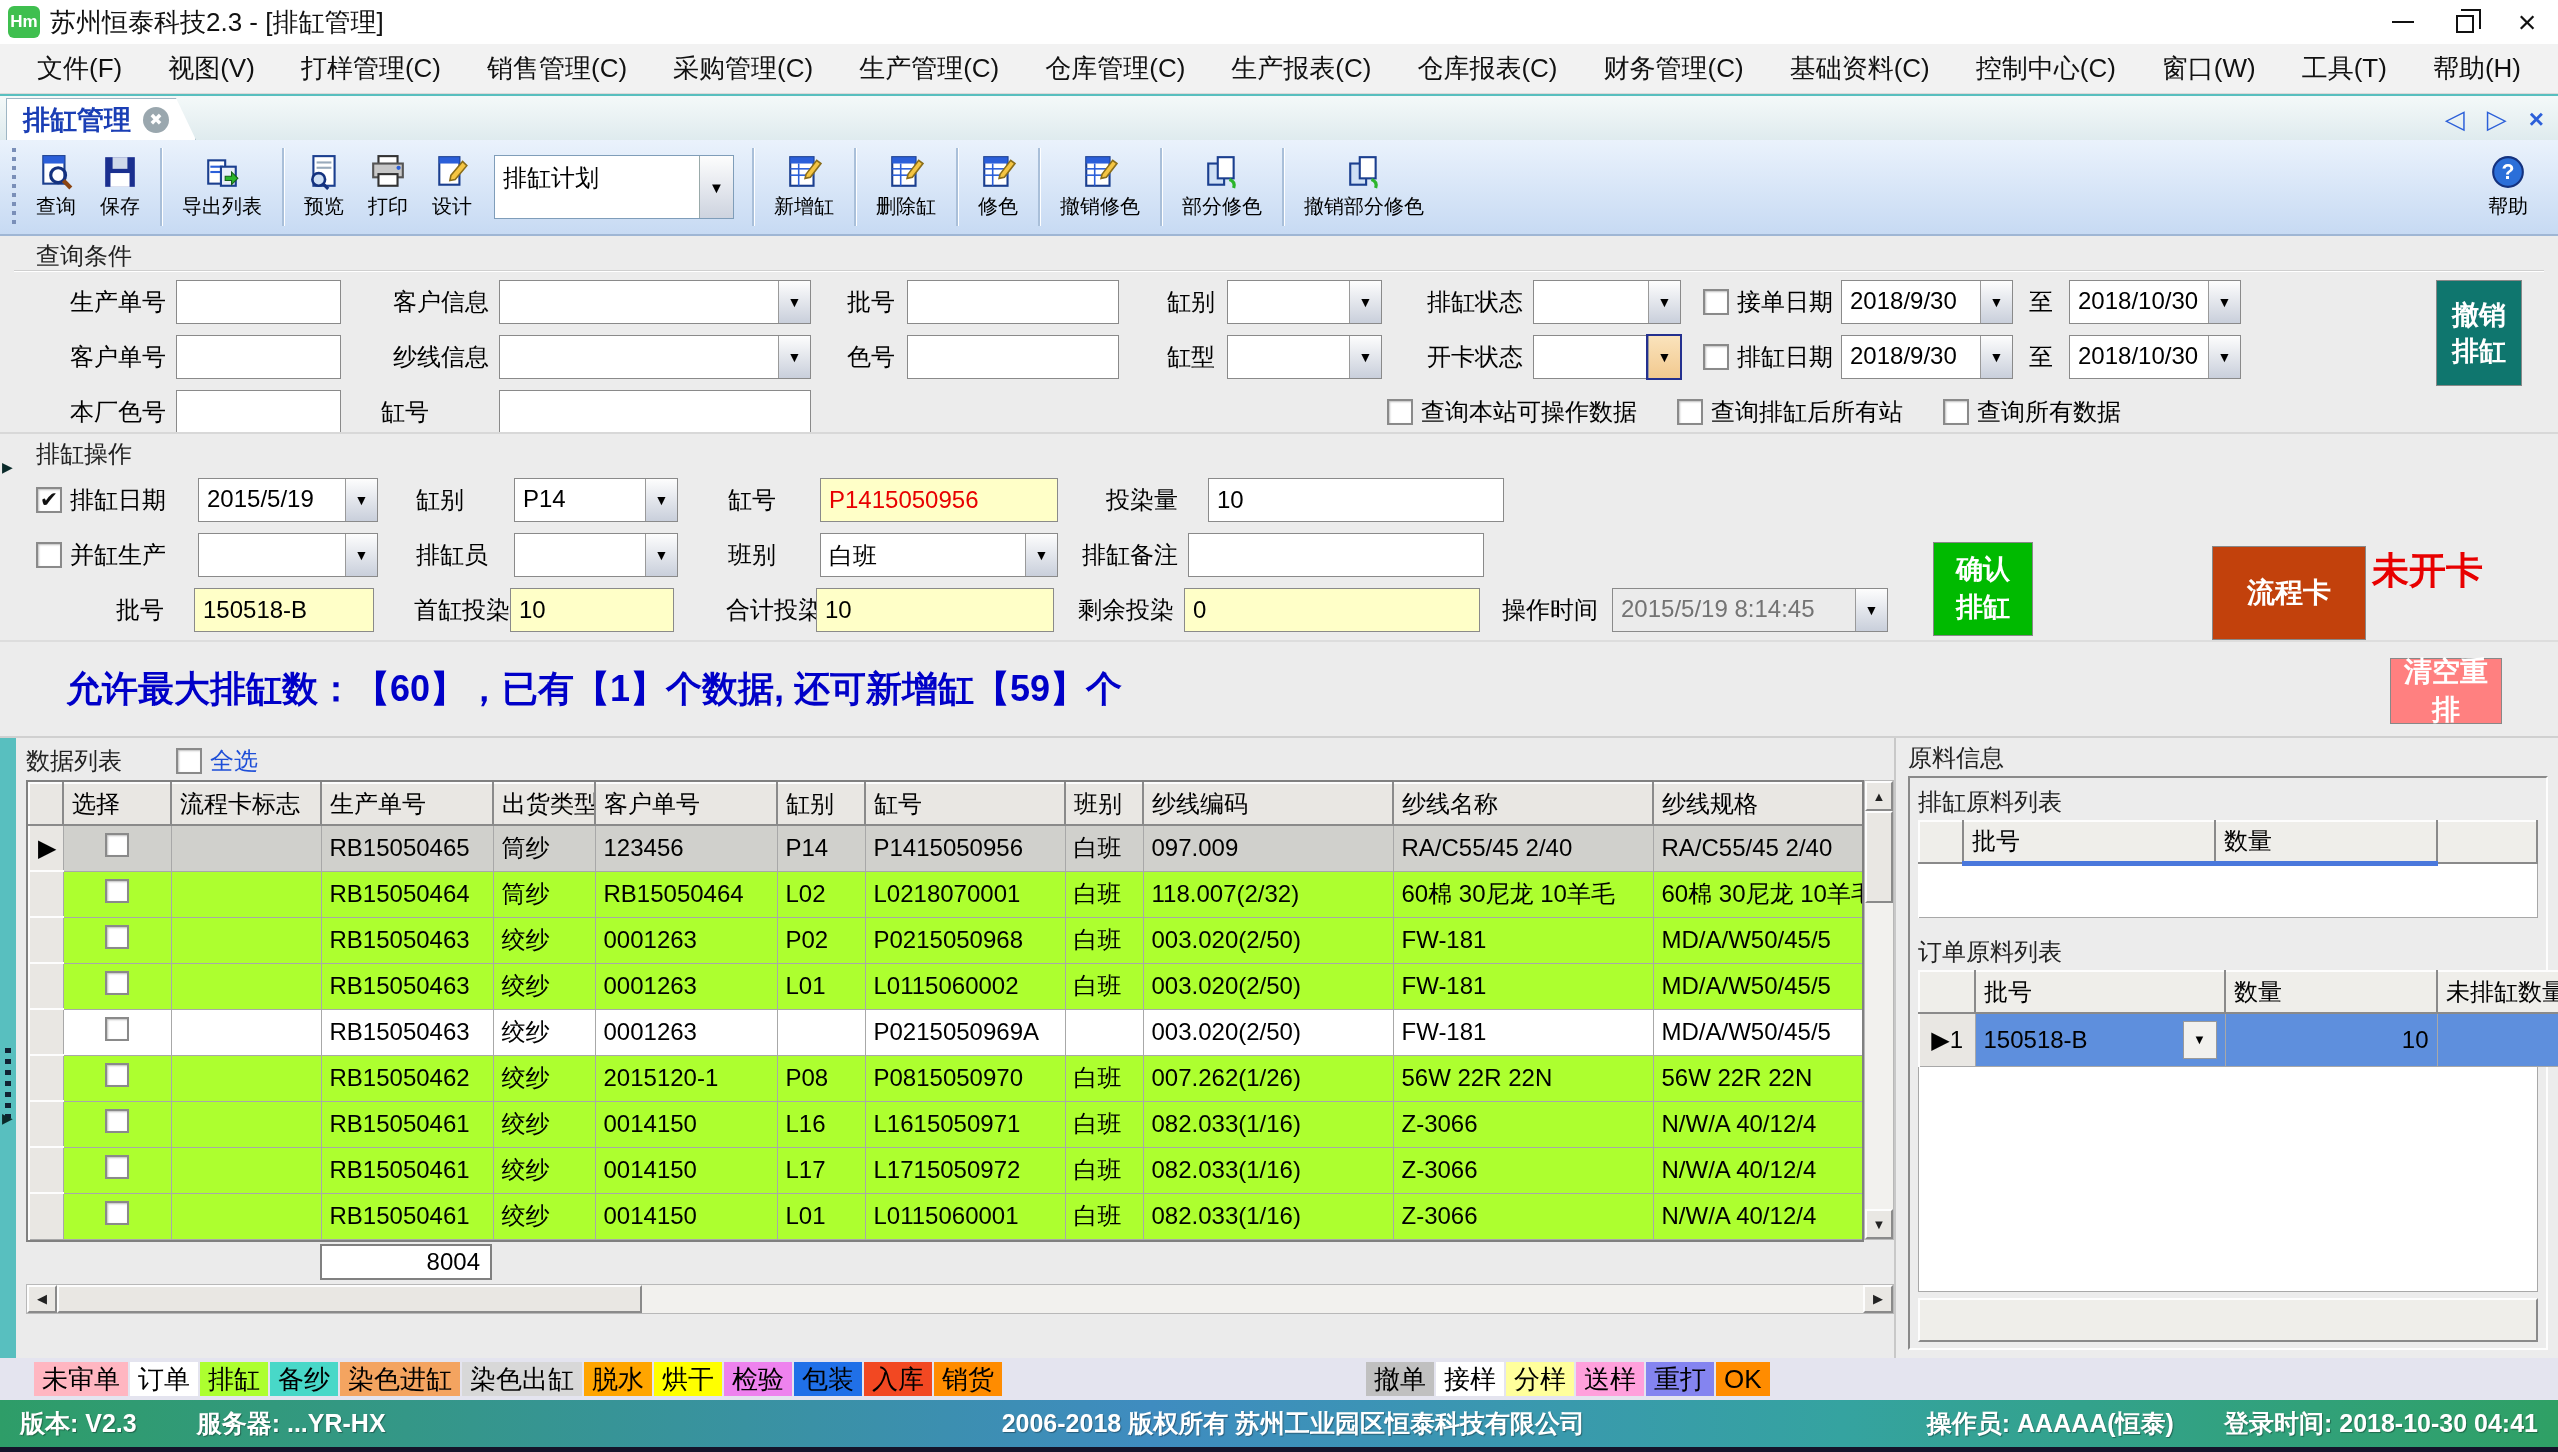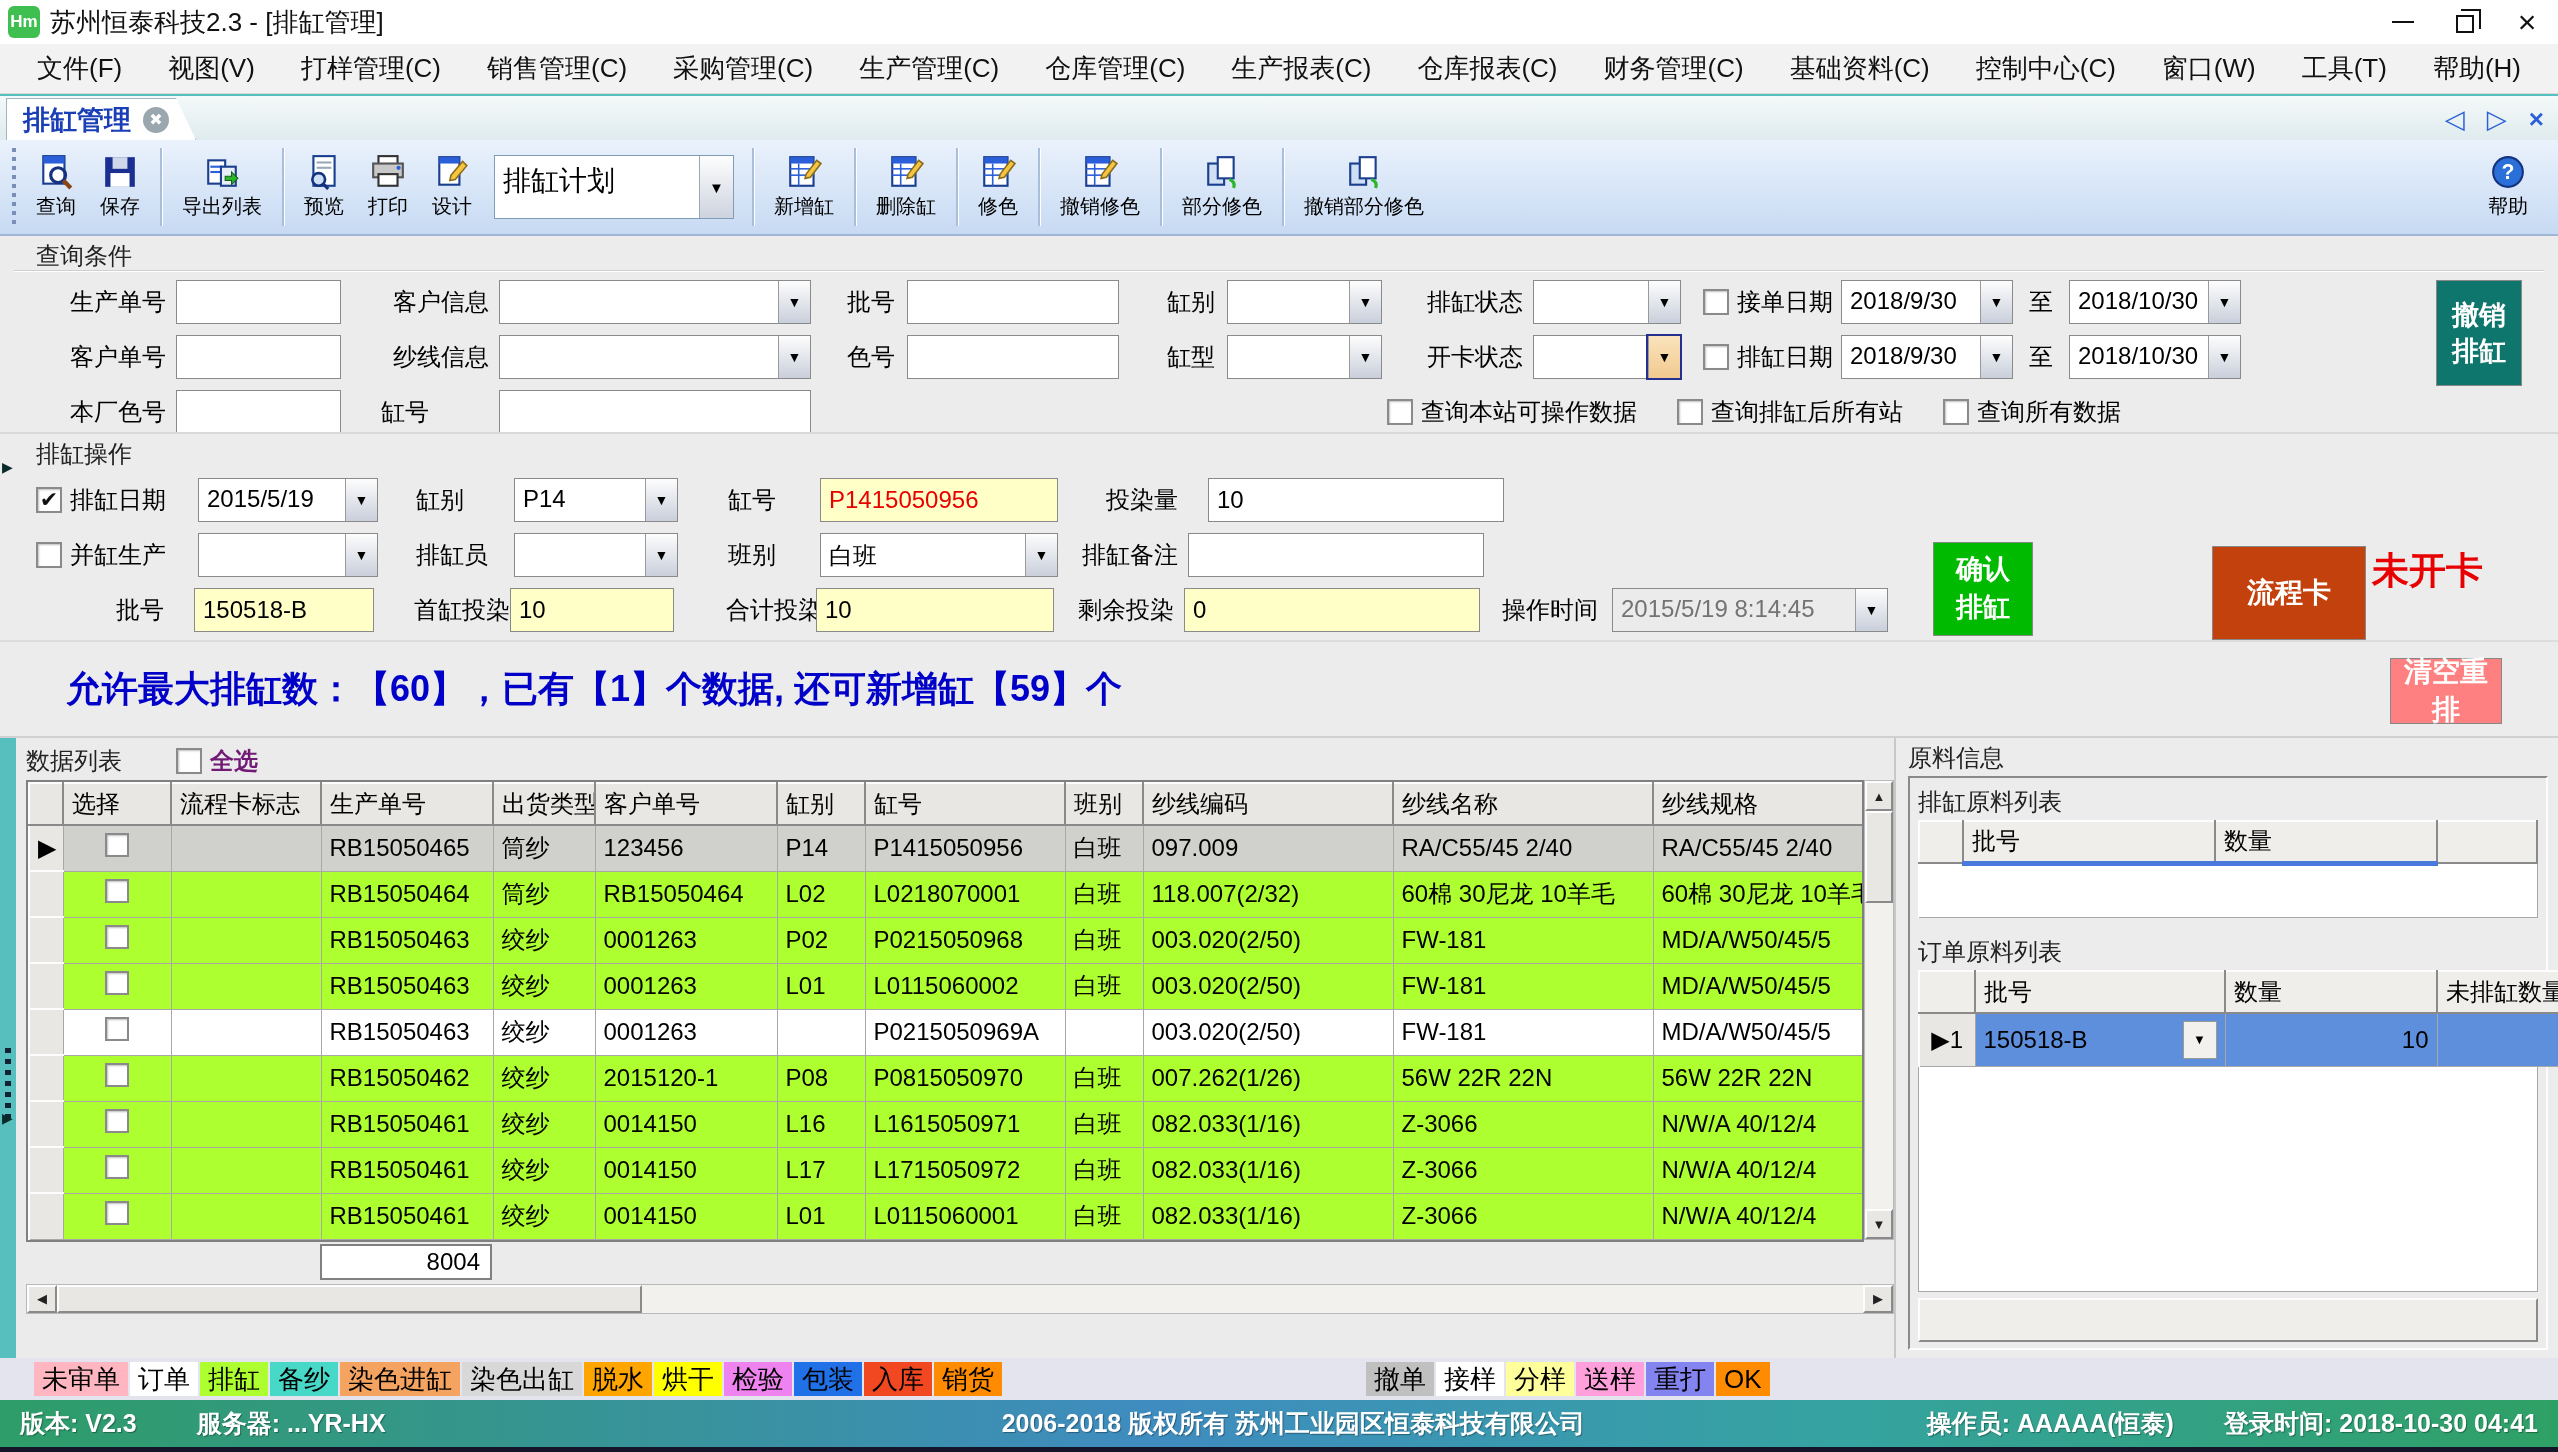--- a/index.html
+++ b/index.html
@@ -37,21 +37,21 @@
 
   
   #toolbar { height:96px; background:linear-gradient(#EAF2FC,#C7DAF3); border-bottom:2px solid #9FB6D4;
     display:flex; align-items:center; padding:0 18px 0 4px; }
   .grip { width:4px; height:78px; margin:0 8px;
     background:repeating-linear-gradient(#7A8FB8 0 4px, transparent 4px 9px); }
   .tbtn { display:flex; flex-direction:column; align-items:center; justify-content:center; gap:3px; padding:0 12px; }
   .tbtn .lab { font-size:20px; color:#000; white-space:nowrap; }
   .tsep { width:2px; height:78px; background:#A9BFD9; box-shadow:1px 0 0 #fff; margin:0 8px; }
   .tb-combo { width:240px; height:64px; background:#fff; border:1px solid #7F9DB9; display:flex; margin:0 10px; }
-  .tb-combo .val { flex:1; font-size:28px; padding:6px 8px; }
+  .tb-combo .val { flex:1; font-size:24px; padding:6px 8px; }
   .tb-combo .btn { width:34px; border-left:1px solid #9aa; background:linear-gradient(#FDFDFD,#CDD3DF);
     display:flex; align-items:center; justify-content:center; font-size:15px; }
   #tb-help { margin-left:auto; }
 
   
   .group { position:relative; background:#ECECEC; padding:4px 0 0 36px; }
   .group-title { font-size:24px; color:#222; margin-bottom:2px; }
   .group-rule { position:absolute; left:14px; right:14px; top:34px; height:2px;
     border-top:1px solid #CFCFCF; border-bottom:1px solid #FFF; }
   #query-group { height:196px; }
@@ -92,21 +92,21 @@
   
   #main { height:622px; display:flex; background:#EBEBEB; border-top:2px solid #D0D0D0; }
   #left-strip { width:16px; background:#58BFBF; position:relative; }
   .strip-arrow { position:absolute; left:2px; color:#0A2A2A; font-size:14px; }
   .strip-dots { position:absolute; left:5px; top:-16px; width:6px; height:70px;
     background:repeating-linear-gradient(#123 0 5px, transparent 5px 11px); }
   #grid-area { flex:1; padding:4px 0 0 10px; position:relative; }
   #grid-titlebar { height:38px; display:flex; align-items:center; gap:12px; }
   #grid-title { font-size:24px; color:#222; }
   #select-all-wrap { display:flex; align-items:center; margin-left:42px; }
-  #select-all-label { color:#701a75;font-weight:bold; }
+  #select-all-label { color:#1d4ed8; }
   #grid-block { display:flex; }
   #table-clip { width:1838px; overflow:hidden; border:2px solid #808080; background:#fff; }
   table.grid { border-collapse:collapse; table-layout:fixed; width:2060px; }
   table.grid th { height:42px; background:#E9E7E3; font-size:24px; font-weight:normal; text-align:left;
     padding:0 8px; border:2px solid; border-color:#FDFDFD #8A8A8A #8A8A8A #FDFDFD; white-space:nowrap; overflow:hidden;}
   table.grid td { height:46px; font-size:24px; padding:0 8px; border-right:1px solid #A8A8A8;
     border-bottom:1px solid #A8A8A8; white-space:nowrap; overflow:hidden; }
   td.ind { background:#E9E7E3; border:2px solid; border-color:#FDFDFD #8A8A8A #8A8A8A #FDFDFD;
     text-align:center; font-size:20px; padding:0; }
   tr.row-green td { background:#ADFF2F; }

